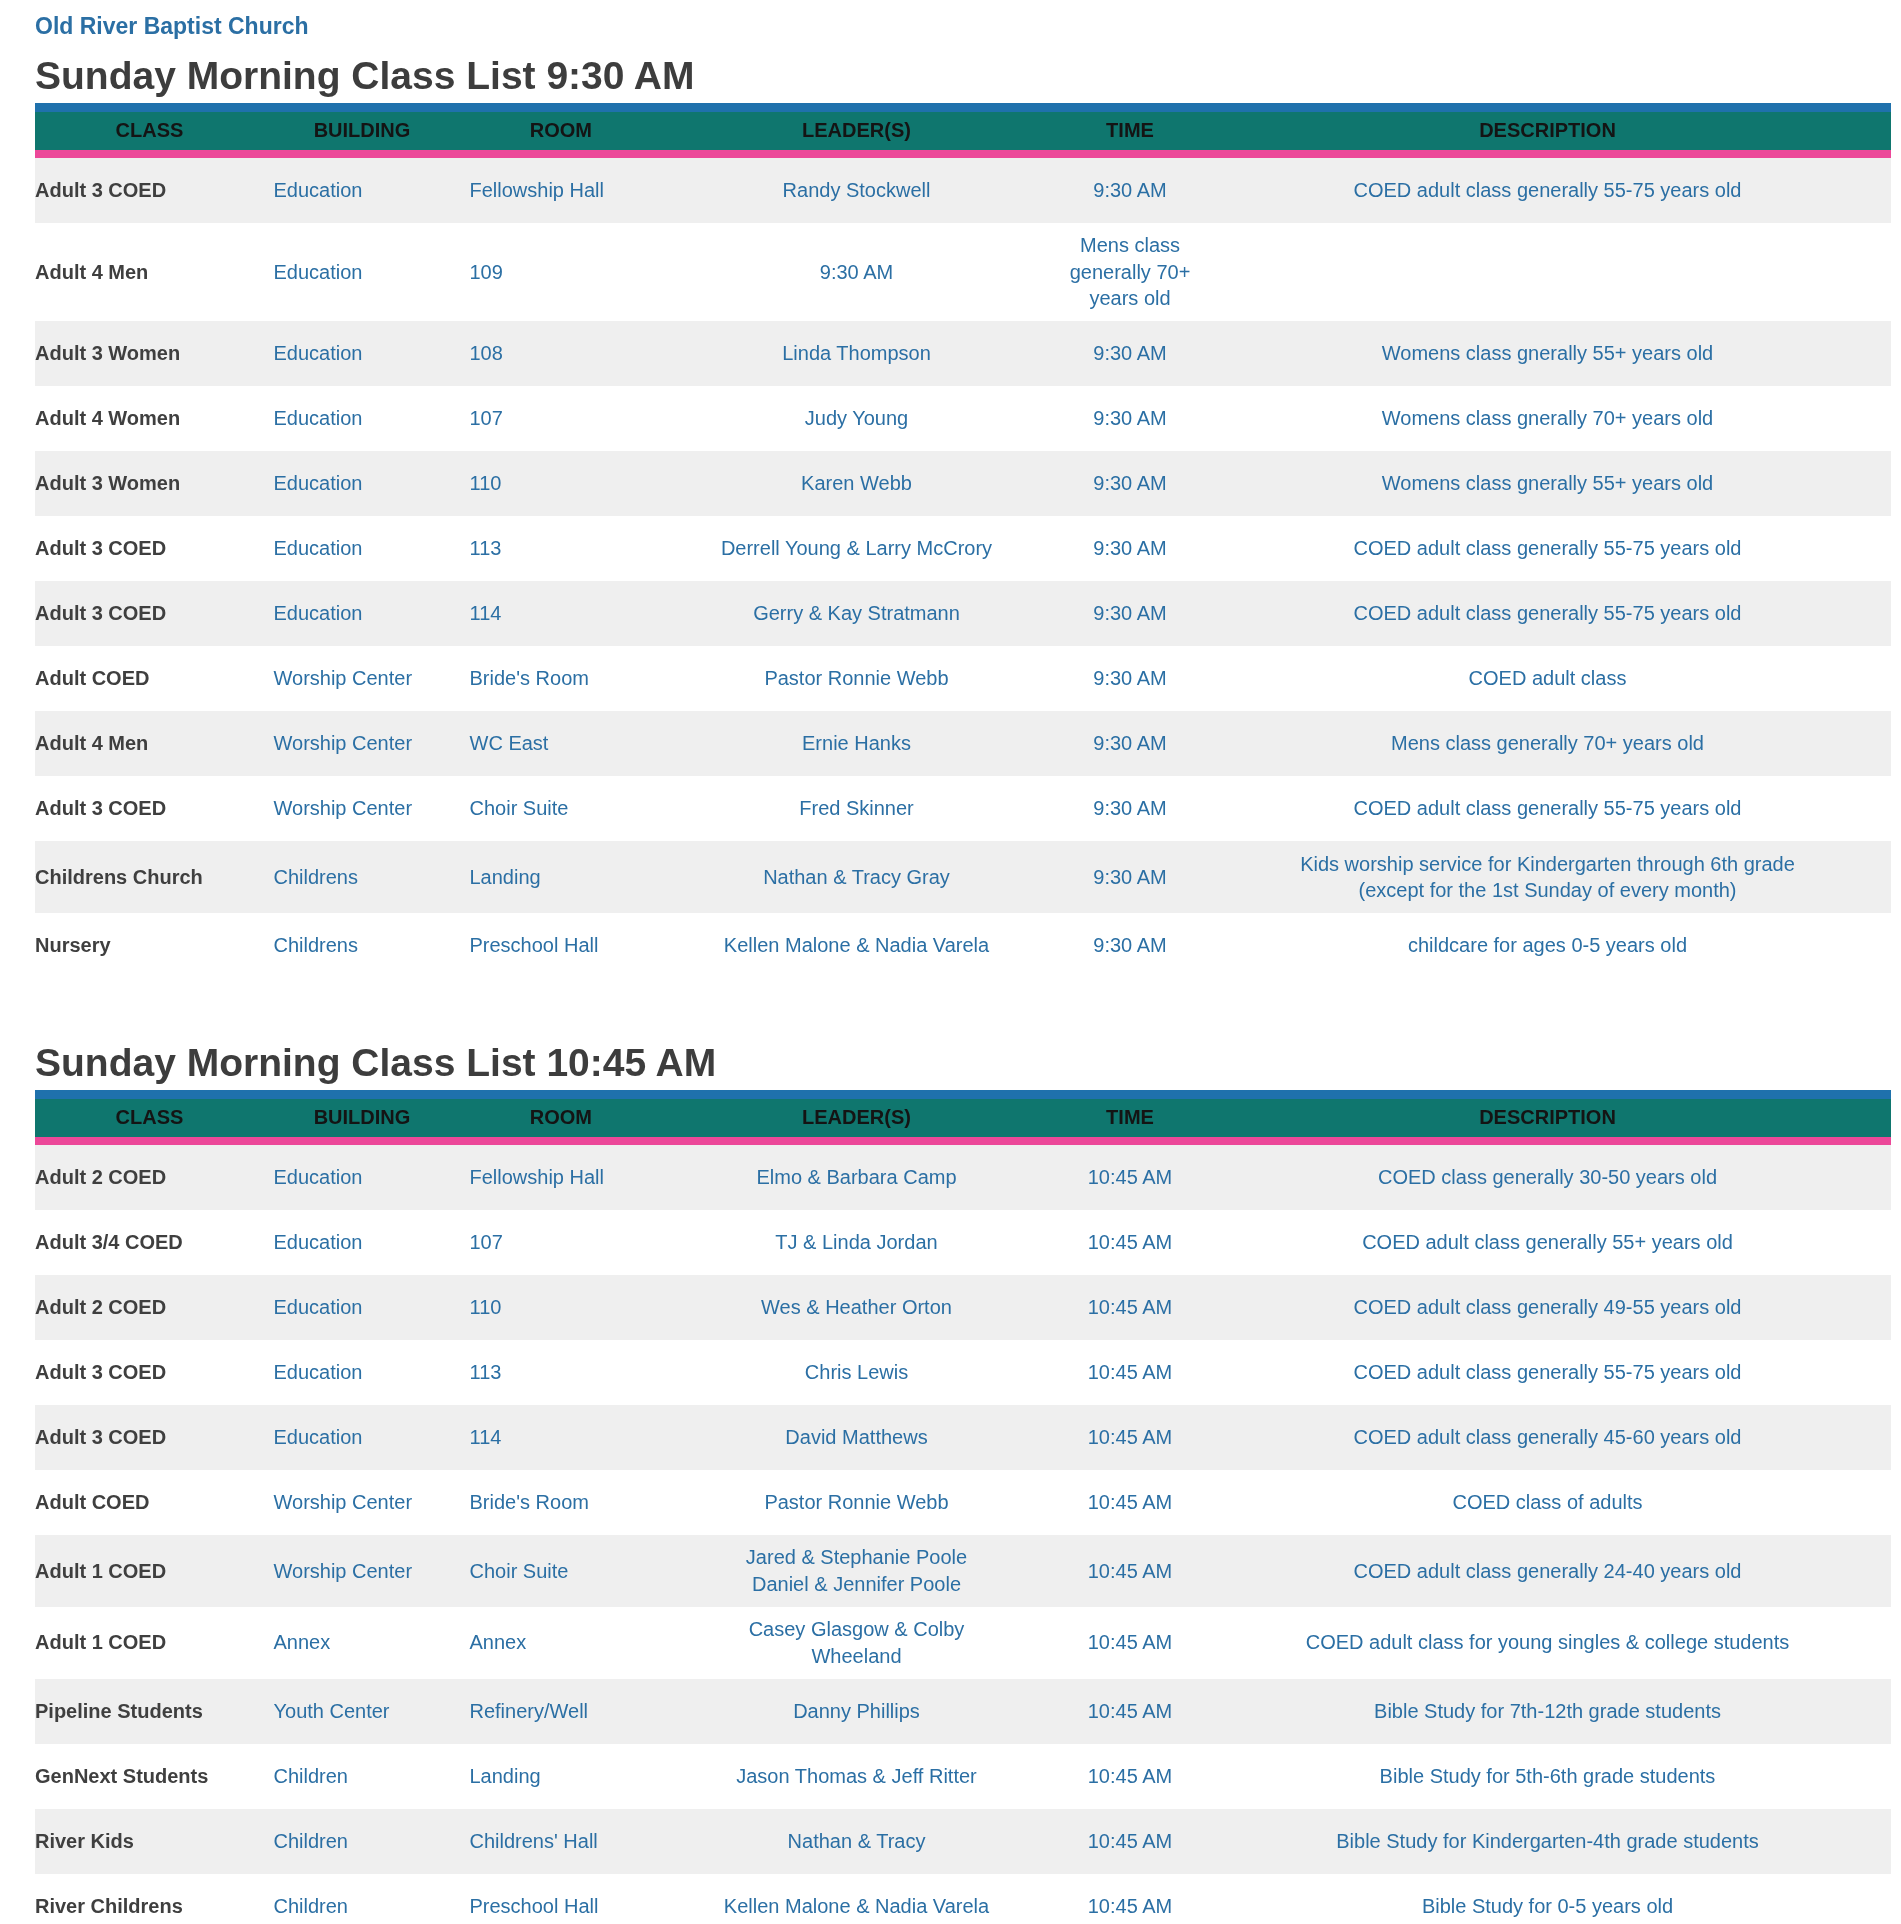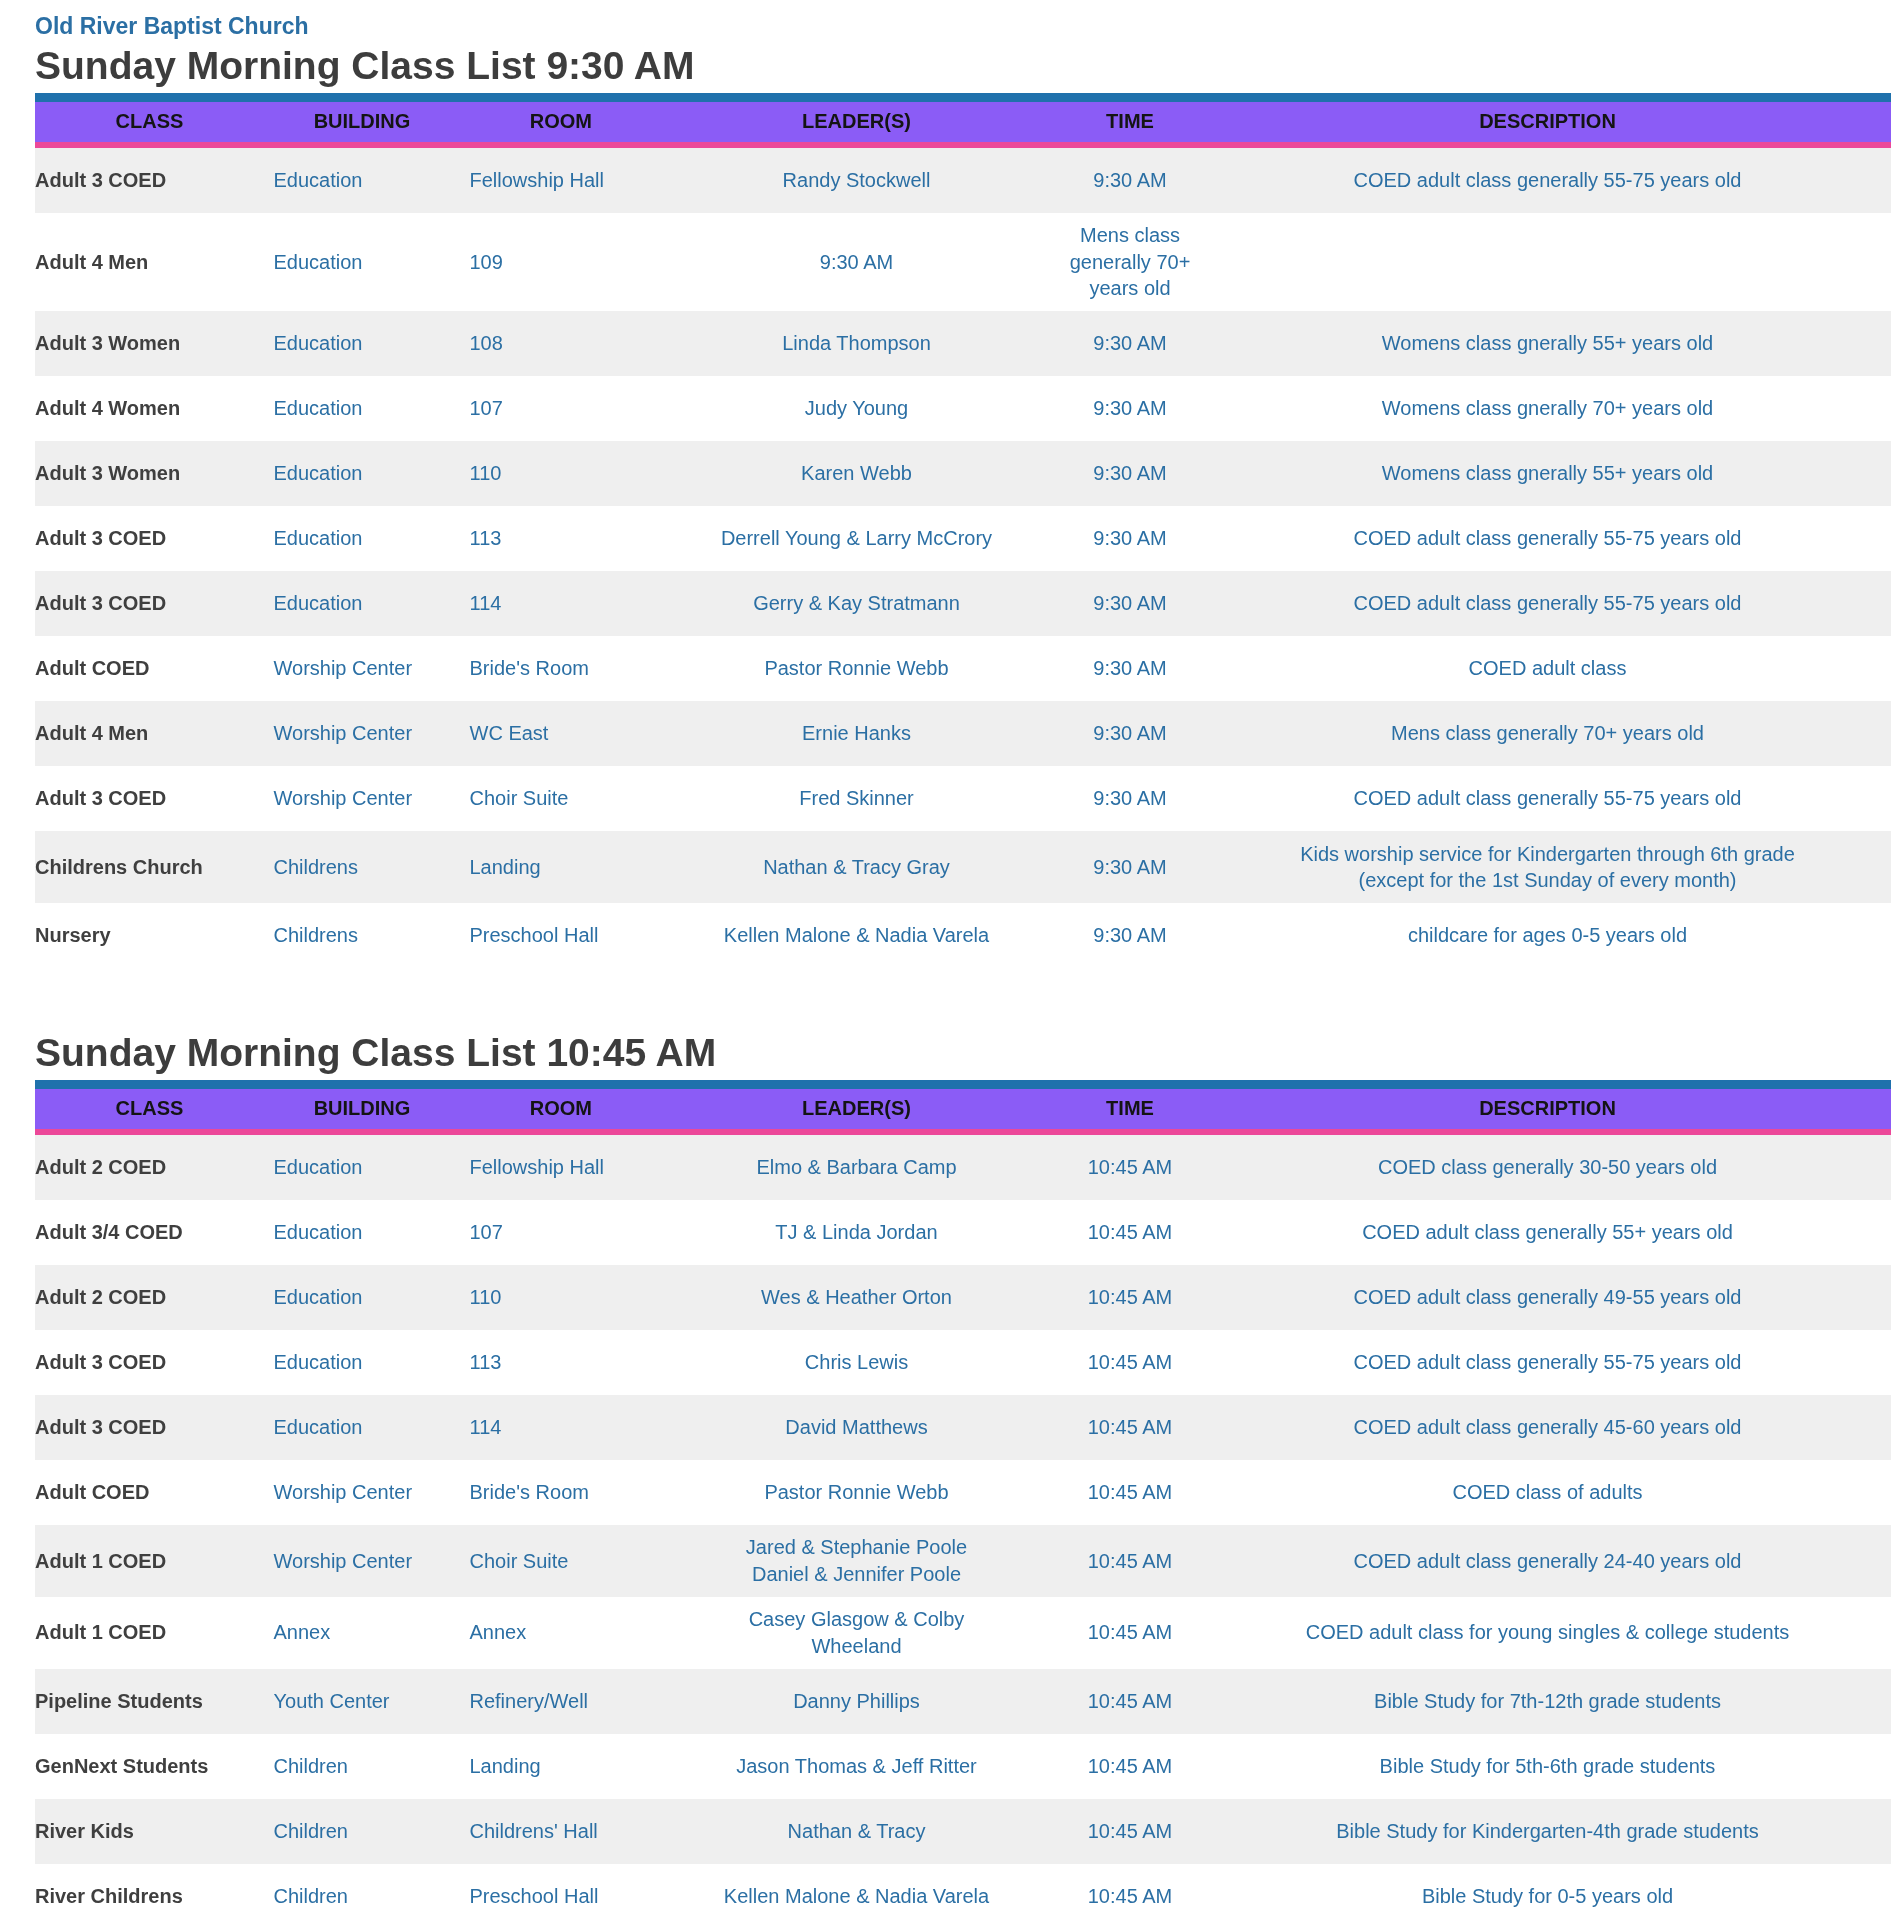--- a/index.html
+++ b/index.html
@@ -18,42 +18,42 @@
   }
   .page{padding:12.7px 11px 0 35px;}
   .church-link{
     display:inline-block;
     color:var(--blue);
     font-weight:bold;
     font-size:23px;
     text-decoration:none;
     cursor:pointer;
   }
-  .section{margin-top:5px;}
+  .section{margin-top:15px;}
   .section + .section{margin-top:64px;}
   .section-title{
     font-size:39px;
     font-weight:bold;
     color:#3d3d3d;
     line-height:1.1;
   }
   .title-bar{
     height:8.7px;
     background:var(--bar);
     margin-top:5.6px;
   }
   .trow{
     display:grid;
     grid-template-columns:229px 196px 197px 399px 148px 1fr;
     align-items:center;
   }
   .thead{
     min-height:46px;
-    border-bottom:6px solid #ec4899;
-    background:#8b5cf6;
+    border-bottom:8px solid #ec4899;
+    background:#0f766e;
   }
   .hcell{
     font-size:20px;
     font-weight:bold;
     color:#141414;
     text-align:center;
     padding:4.8px 6.4px;
   }
   .hcell.room{text-align:center;padding-left:11px;}
   .trow.body-row{min-height:65px;}

